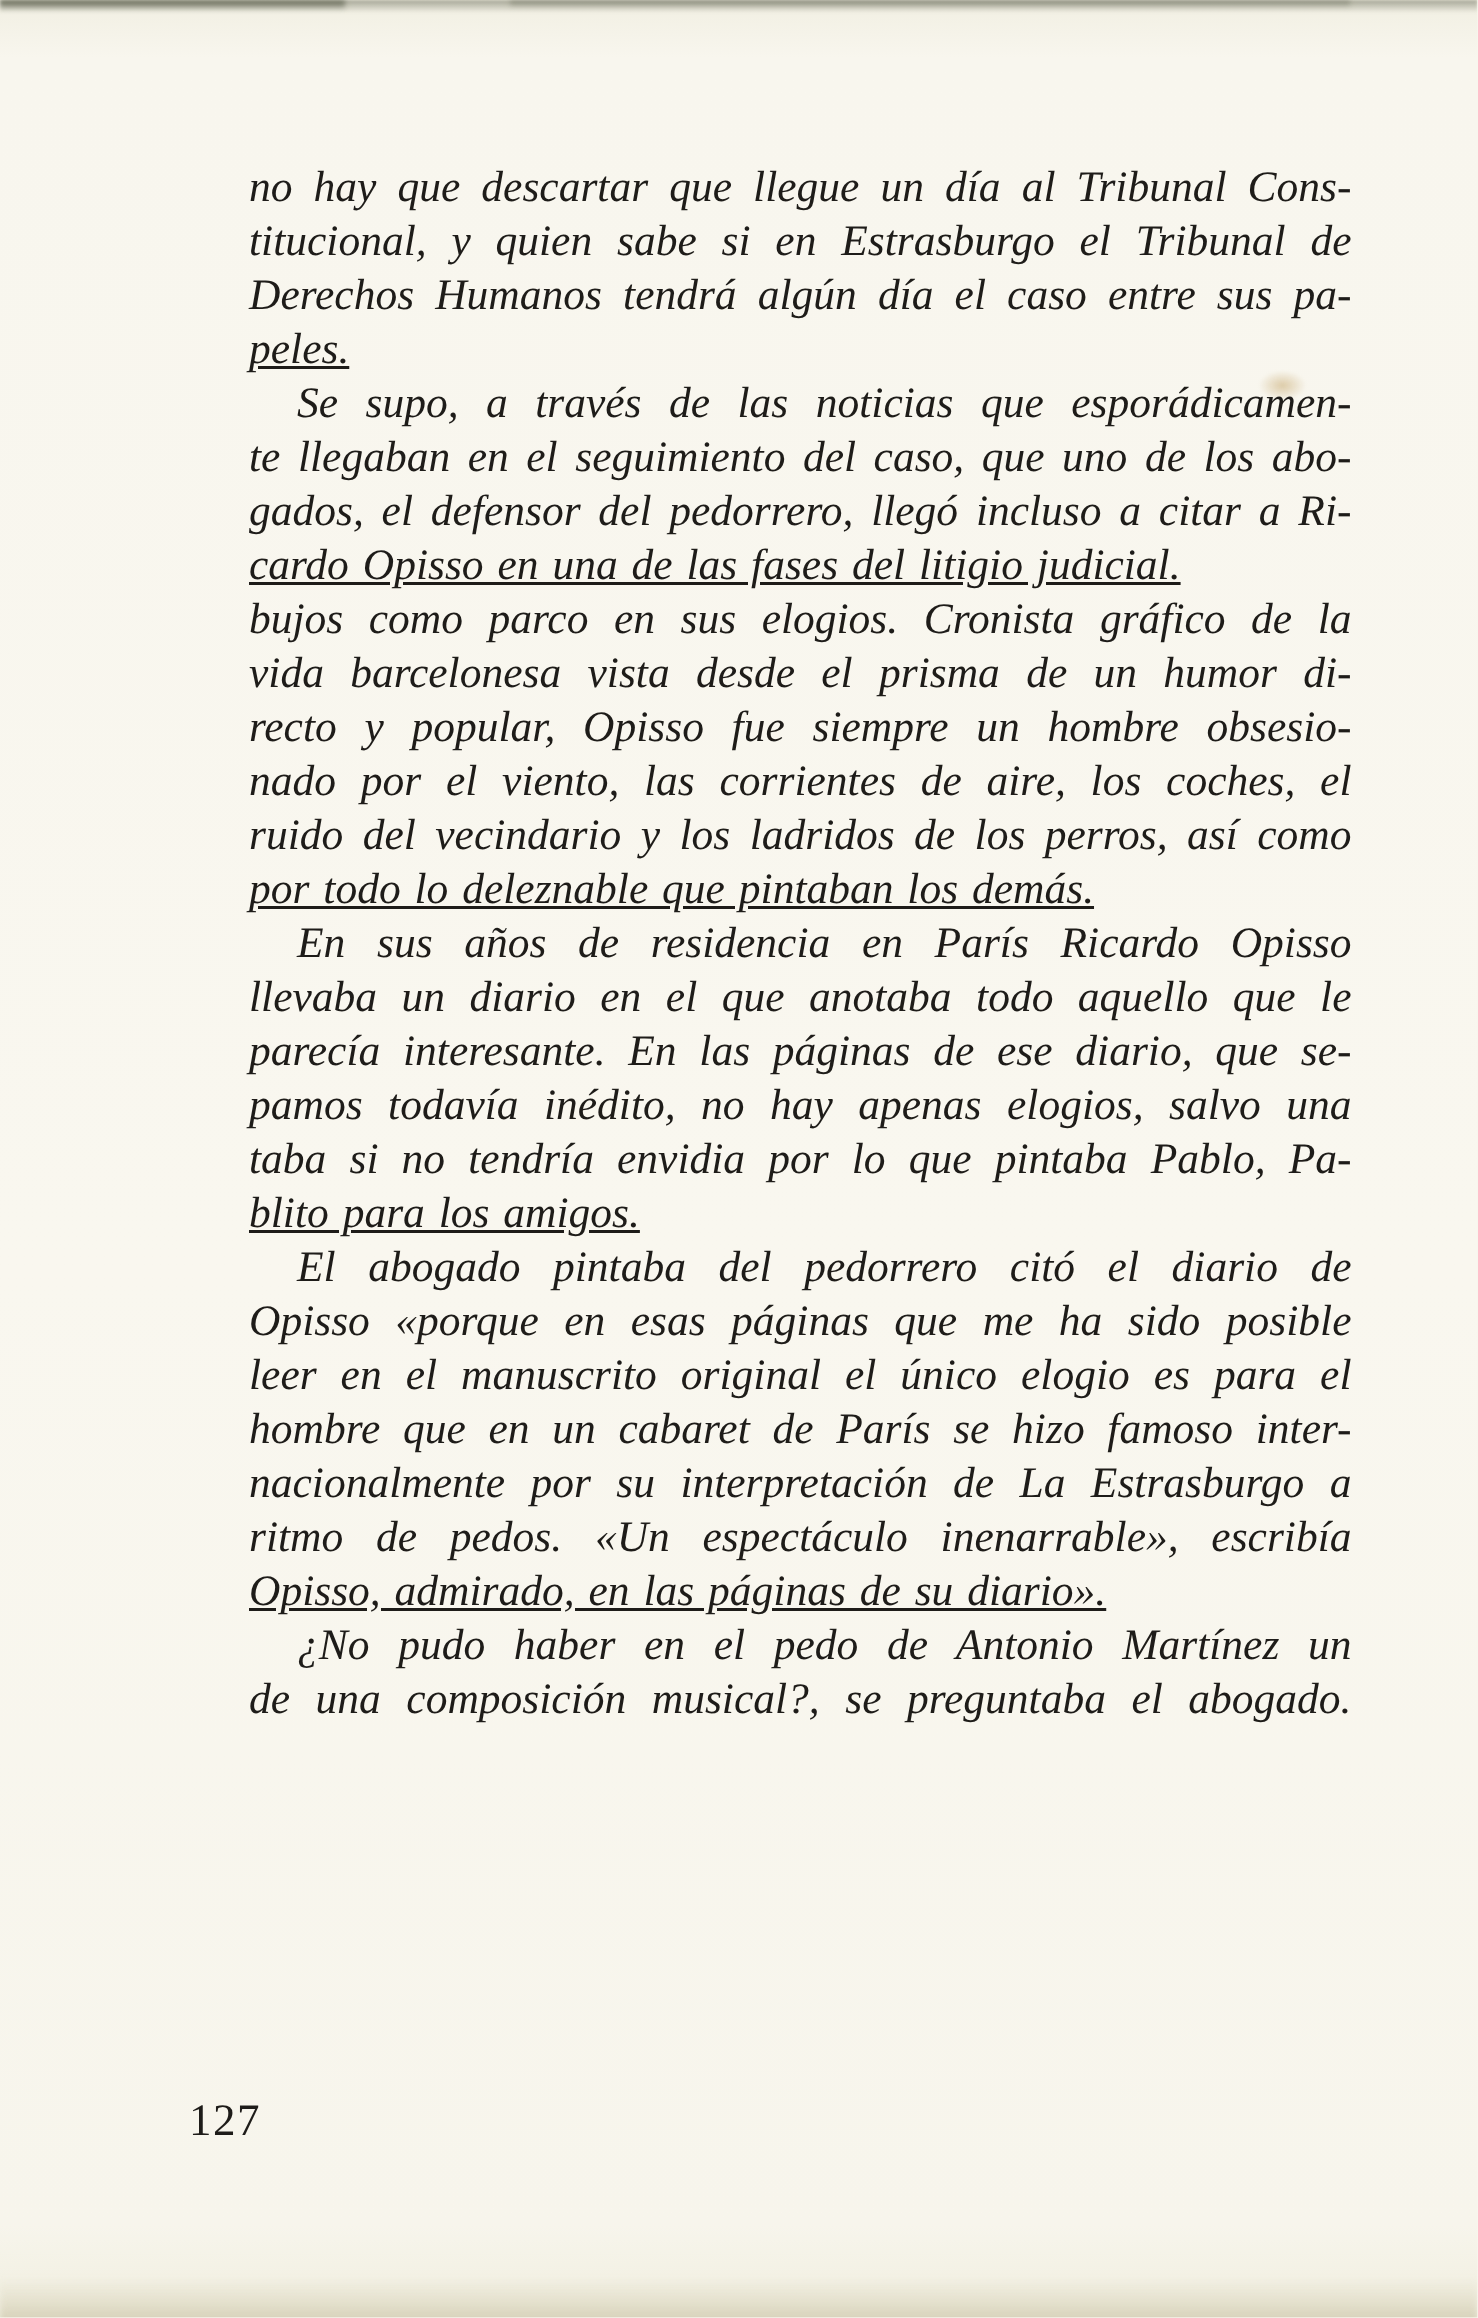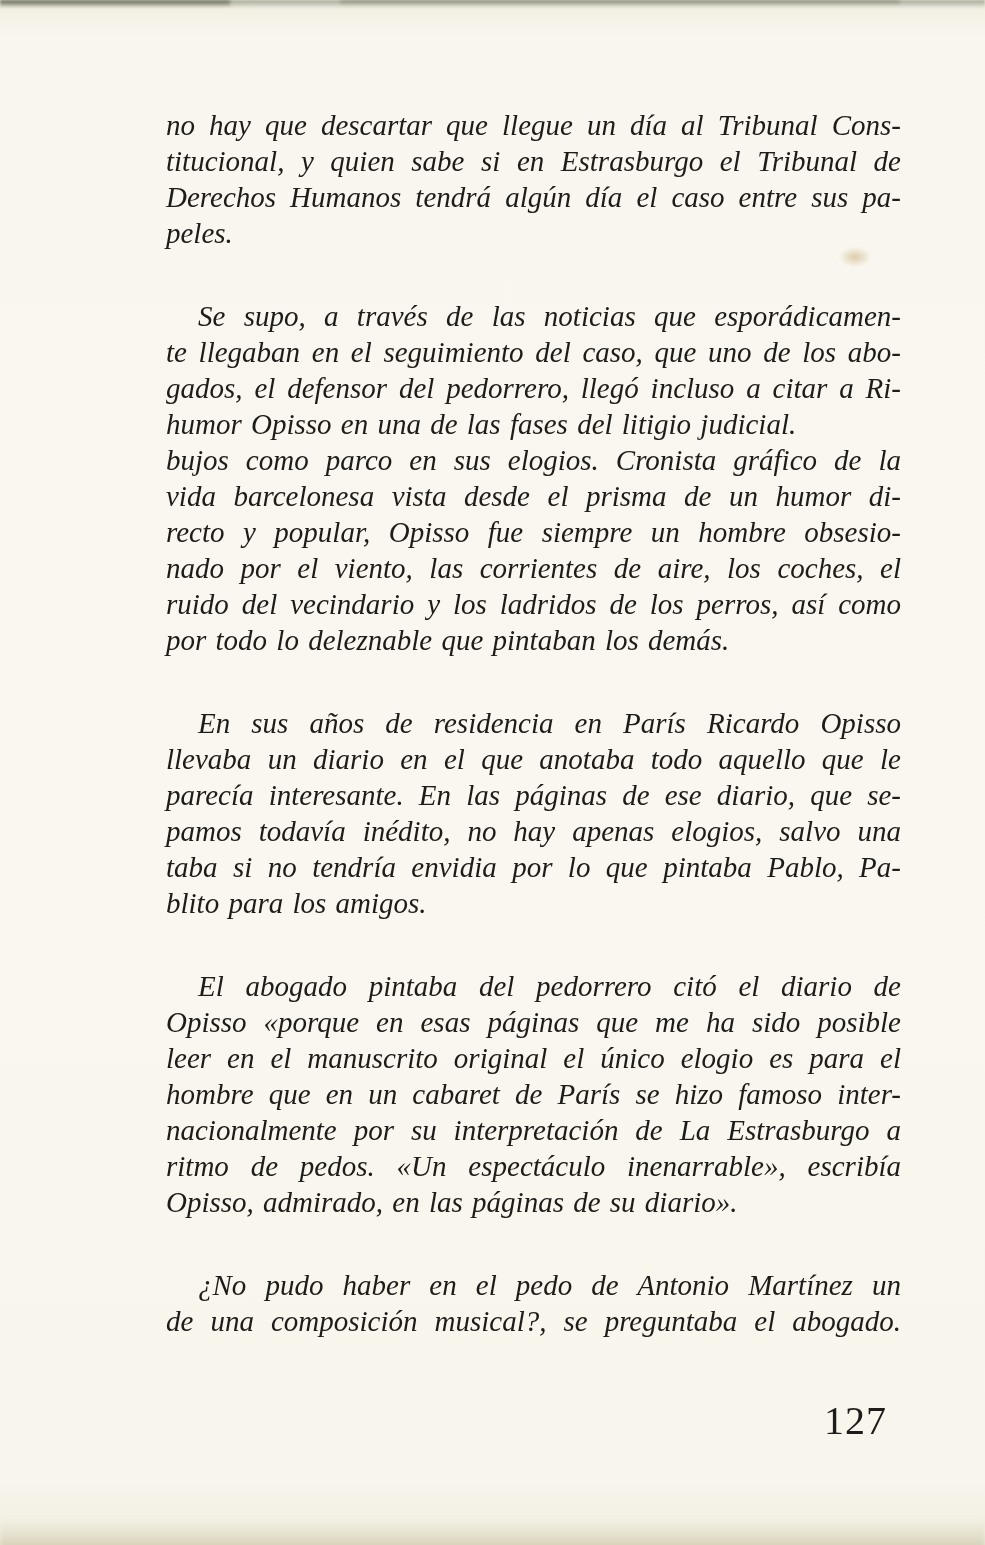--- a/index.html
+++ b/index.html
@@ -63,29 +63,28 @@
     font-style: italic;
     font-size: 29px;
     line-height: 36px;
     color: var(--ink);
     word-spacing: 2px;
   }
   .line {
     text-align: justify;
     text-align-last: justify;
   }
-  .line.last { text-align-last: left; }
-  .line.indent { padding-left: 52px; margin-top: 47px; }
+  .line.last { text-align-last: left; text-decoration: underline; }
+  .line.indent { padding-left: 52px; }
   .page-number {
     position: absolute;
     left: 106px; top: 1397px;
     width: 781px;
-    text-align: right;
     font-style: normal;
-    font-size: 40px;
+    font-size: 30px;
     letter-spacing: 1px;
     color: var(--ink);
   }
 </style>
 </head>
 <body>
 
 <div class="page">
   <div class="top-edge"></div>
   <div class="smudge"></div>
@@ -93,21 +92,21 @@
       <div class="paragraph">
         <div class="line">no hay que descartar que llegue un día al Tribunal Cons-</div>
         <div class="line">titucional, y quien sabe si en Estrasburgo el Tribunal de</div>
         <div class="line">Derechos Humanos tendrá algún día el caso entre sus pa-</div>
         <div class="line last">peles.</div>
       </div>
       <div class="paragraph">
         <div class="line indent">Se supo, a través de las noticias que esporádicamen-</div>
         <div class="line">te llegaban en el seguimiento del caso, que uno de los abo-</div>
         <div class="line">gados, el defensor del pedorrero, llegó incluso a citar a Ri-</div>
-        <div class="line last">humor Opisso en una de las fases del litigio judicial.</div>
+        <div class="line last">cardo Opisso en una de las fases del litigio judicial.</div>
       </div>
       <div class="paragraph">
         <div class="line">bujos como parco en sus elogios. Cronista gráfico de la</div>
         <div class="line">vida barcelonesa vista desde el prisma de un humor di-</div>
         <div class="line">recto y popular, Opisso fue siempre un hombre obsesio-</div>
         <div class="line">nado por el viento, las corrientes de aire, los coches, el</div>
         <div class="line">ruido del vecindario y los ladridos de los perros, así como</div>
         <div class="line last">por todo lo deleznable que pintaban los demás.</div>
       </div>
       <div class="paragraph">

